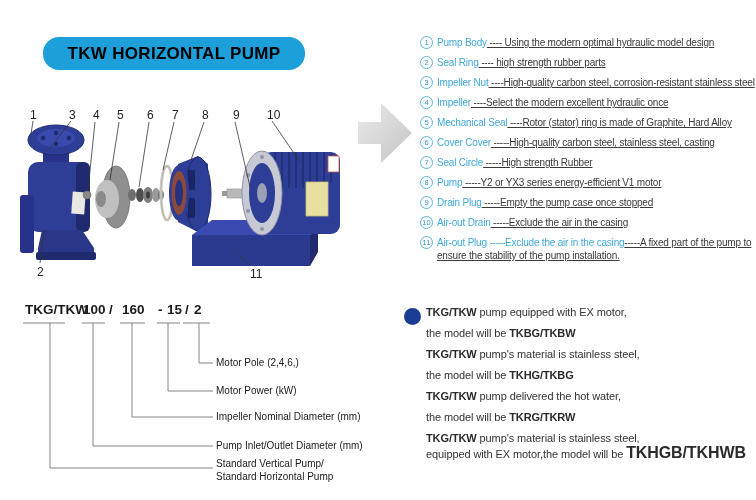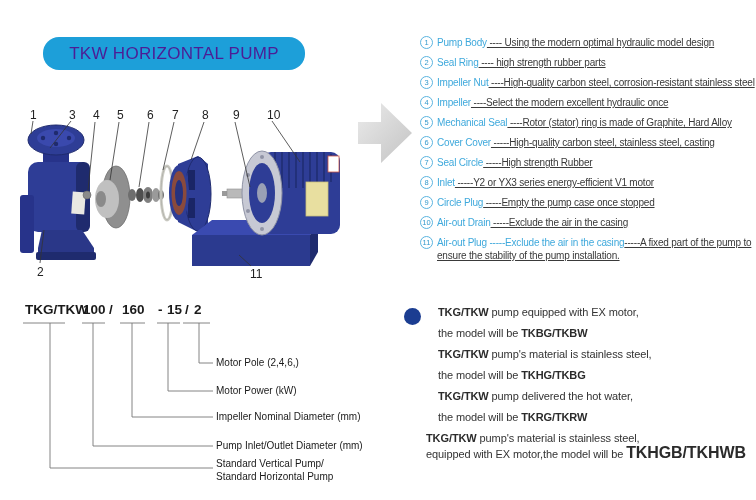--- a/index.html
+++ b/index.html
@@ -7,21 +7,21 @@
     position:relative;width:756px;height:500px;background:#ffffff;
     font-family:"Liberation Sans", sans-serif;overflow:hidden;color:#333;
   }
   
   .banner{
     position:absolute;left:43px;top:37px;width:262px;height:33px;
     background:#1d9fd9;border-radius:16px;
     display:flex;align-items:center;justify-content:center;
   }
   .banner span{
-    color:#4c1d95;font-weight:normal;font-size:17px;letter-spacing:.3px;
+    color:#000000;font-weight:bold;font-size:17px;letter-spacing:.3px;
   }
   
   .diagram{position:absolute;left:10px;top:100px;}
   .diagram text{font-size:12px;fill:#222;}
   
   .arrow{position:absolute;left:355px;top:95px;}
   
   .parts{position:absolute;left:420px;top:36px;width:334px;}
   .pl-item{
     position:relative;padding-left:17px;margin-bottom:7px;
@@ -39,21 +39,21 @@
   .model{position:absolute;left:20px;top:300px;}
   .model text{fill:#1a1a1a;}
   .model .code{font-weight:bold;font-size:13.5px;}
   .model .lbl{font-size:10px;fill:#4a4a4a;font-weight:normal;}
   
   .bullet{
     position:absolute;left:404px;top:308px;width:17px;height:17px;
     border-radius:50%;background:#1b3d91;
   }
   .variants{position:absolute;left:426px;top:306px;width:330px;font-size:11px;color:#333;letter-spacing:-0.1px;}
-  .variants p{margin:0 0 9px 12px;line-height:12px;}
+  .variants p{margin:0 0 9px 0;line-height:12px;}
   .variants p.tight{margin:0 0 1px 0;line-height:13px;}
   .variants b{font-weight:bold;color:#2b2b2b;}
   .variants b.big{font-size:16px;}
 </style>
 </head>
 <body>
 
 <div class="canvas">
 
   <div class="banner">
@@ -178,22 +178,22 @@
   </svg>
 
   <div class="parts">
     <div class="pl-item"><span class="pl-num">1</span><span class="pl-name">Pump Body</span><span class="pl-desc"> ---- Using the modern optimal hydraulic model design</span></div>
     <div class="pl-item"><span class="pl-num">2</span><span class="pl-name">Seal Ring</span><span class="pl-desc"> ---- high strength rubber parts</span></div>
     <div class="pl-item"><span class="pl-num">3</span><span class="pl-name">Impeller Nut</span><span class="pl-desc"> ----High-quality carbon steel, corrosion-resistant stainless steel</span></div>
     <div class="pl-item"><span class="pl-num">4</span><span class="pl-name">Impeller</span><span class="pl-desc"> ----Select the modern excellent hydraulic once</span></div>
     <div class="pl-item"><span class="pl-num">5</span><span class="pl-name">Mechanical Seal</span><span class="pl-desc"> ----Rotor (stator) ring is made of Graphite, Hard Alloy</span></div>
     <div class="pl-item"><span class="pl-num">6</span><span class="pl-name">Cover Cover</span><span class="pl-desc"> -----High-quality carbon steel, stainless steel, casting</span></div>
     <div class="pl-item"><span class="pl-num">7</span><span class="pl-name">Seal Circle</span><span class="pl-desc"> -----High strength Rubber</span></div>
-    <div class="pl-item"><span class="pl-num">8</span><span class="pl-name">Inlet</span><span class="pl-desc"> -----Y2 or YX3 series energy-efficient V1 motor</span></div>
-    <div class="pl-item"><span class="pl-num">9</span><span class="pl-name">Circle Plug</span><span class="pl-desc"> -----Empty the pump case once stopped</span></div>
+    <div class="pl-item"><span class="pl-num">8</span><span class="pl-name">Pump</span><span class="pl-desc"> -----Y2 or YX3 series energy-efficient V1 motor</span></div>
+    <div class="pl-item"><span class="pl-num">9</span><span class="pl-name">Drain Plug</span><span class="pl-desc"> -----Empty the pump case once stopped</span></div>
     <div class="pl-item"><span class="pl-num">10</span><span class="pl-name">Air-out Drain</span><span class="pl-desc"> -----Exclude the air in the casing</span></div>
     <div class="pl-item wrap"><span class="pl-num">11</span><span class="pl-name">Air-out Plug -----Exclude the air in the casing</span><span class="pl-desc">-----A fixed part of the pump to ensure the stability of the pump installation.</span></div>
   </div>
 
   <svg class="model" width="360" height="200" viewBox="0 0 360 200">
     <g class="code">
       <text x="5" y="14">TKG/TKW</text>
       <text x="63" y="14">100</text>
       <text x="89" y="14">/</text>
       <text x="102" y="14">160</text>

